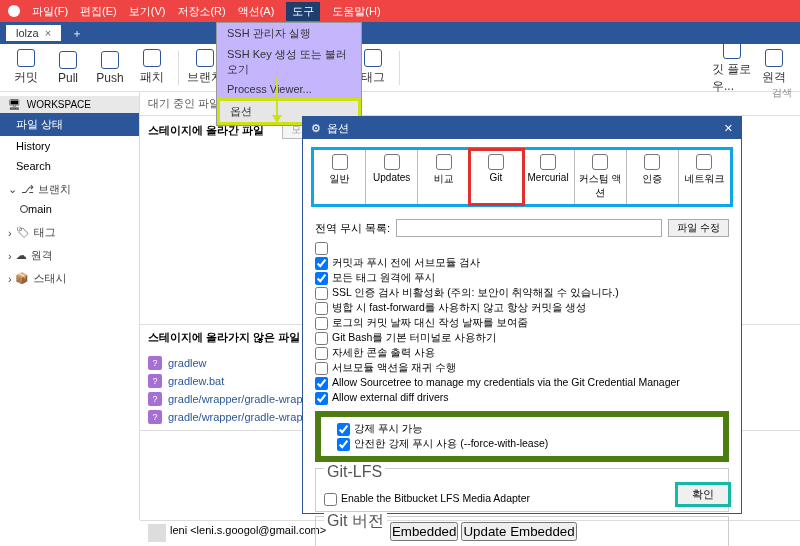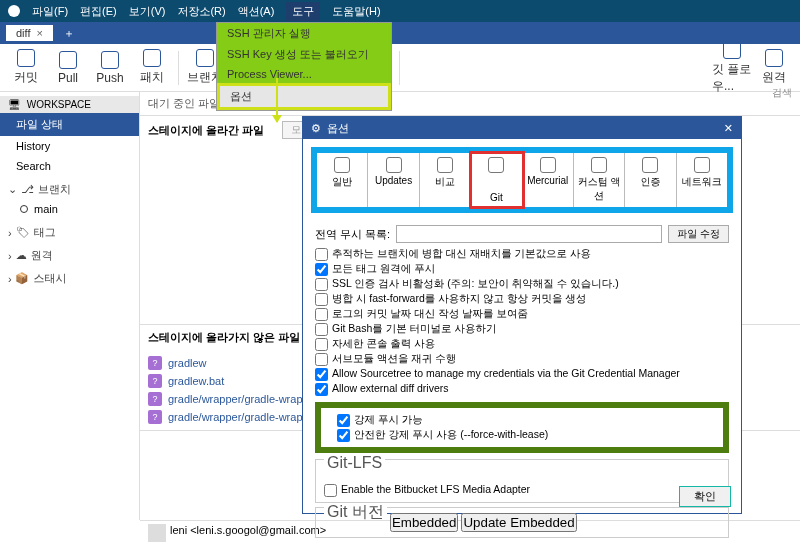--- a/index.html
+++ b/index.html
@@ -1,78 +1,78 @@
 <!DOCTYPE html>
 <html><head>
 <meta charset="utf-8">
 <style>
 * { box-sizing: border-box; margin: 0; padding: 0; font-family: "Malgun Gothic", sans-serif; }
 body { width: 800px; height: 546px; background: #fff; overflow: hidden; position: relative; font-size: 11px; }
 
-.menubar { background: #0c4a6e; color: #fff; height: 22px; display: flex; align-items: center; padding: 0 8px; gap: 12px; font-size: 11px; }
+.menubar { background: #ef4444; color: #fff; height: 22px; display: flex; align-items: center; padding: 0 8px; gap: 12px; font-size: 11px; }
 .menubar .logo { width: 12px; height: 12px; background: #fff; border-radius: 50%; }
 .menubar span { cursor: pointer; }
 .menubar .active { background: #1e3e6e; padding: 2px 6px; }
 
 .tabbar { background: #2b579a; height: 22px; display: flex; align-items: center; padding: 0 6px; color: #fff; font-size: 11px; }
 .tab { background: #fff; color: #333; padding: 2px 10px; display: flex; align-items: center; gap: 6px; }
 .tab .x { color: #666; }
 .plus { margin-left: 6px; width: 20px; height: 20px; display: flex; align-items:center; justify-content:center; cursor:pointer; }
-.menudrop { position:absolute; left:216px; top:22px; background:#84cc16; border:1px solid #999; width:176px; z-index:5; font-size:11px; color:#333; }
+.menudrop { position:absolute; left:216px; top:22px; background:#c4b5fd; border:1px solid #999; width:146px; z-index:5; font-size:11px; color:#333; }
 .menudrop div { padding:3px 10px; }
 .menudrop .hi { border:3px solid #cde018; background:#e6e6e6; }
 
 .toolbar { height: 48px; border-bottom:1px solid #ddd; display:flex; align-items:center; padding:0 6px; gap:2px; font-size:12px; color:#333; }
 .toolbtn { display:flex; flex-direction:column; align-items:center; width:40px; gap:2px; cursor:pointer; }
 .toolbtn .ico { width:18px; height:18px; border:1.5px solid #2b579a; border-radius:3px; }
 .tbsep { width:1px; height:34px; background:#ddd; margin:0 4px; }
 
 .body { display:flex; height: calc(546px - 22px - 22px - 48px - 26px); }
 .sidebar { width:140px; border-right:1px solid #ddd; padding:4px 0; font-size:11px; }
 .sidehead { background:#e8e8e8; padding:3px 8px; font-size:10px; display:flex; gap:6px; align-items:center; }
 .sideitem { padding:4px 16px; cursor:pointer; }
 .sideitem.sel { background:#2b579a; color:#fff; }
 .sidegroup { padding:6px 8px 2px; display:flex; gap:4px; align-items:center; color:#444; }
-.branch { padding:4px 20px; display:flex; gap:6px; align-items:center; }
+.branch { padding:4px 20px; display:flex; align-items:center; }
 .dot { width:8px; height:8px; border:1.5px solid #333; border-radius:50%; }
 
 .main { flex:1; display:flex; flex-direction:column; }
 .pendingbar { padding:4px 8px; border-bottom:1px solid #ddd; display:flex; gap:8px; font-size:11px; color:#555; }
 .stagesec { border-bottom:1px solid #ddd; }
 .stagehdr { padding:5px 8px; font-weight:bold; display:flex; gap:18px; align-items:center; font-size:11px; }
 .stagebtn { border:1px solid #bbb; background:#f5f5f5; padding:1px 8px; font-size:10px; font-weight:normal; color:#999; }
 .filelist { padding:4px 8px; font-size:11px; color:#2b579a; }
 .filerow { display:flex; gap:6px; align-items:center; padding:2px 0; }
 .ficon { width:14px; height:14px; background:#a56fd4; border-radius:2px; color:#fff; font-size:9px; text-align:center; line-height:14px; }
 
 .footer { height:26px; border-top:1px solid #ddd; display:flex; align-items:flex-start; padding:3px 8px; gap:4px; font-size:11px; position:absolute; bottom:0; left:140px; right:0; background:#fff; }
 .avatar { width:18px; height:18px; background:#ddd; }
 
 .searchbar { position:absolute; right:8px; top:86px; font-size:10px; color:#888; }
 
 
 .dialog { position:absolute; left:302px; top:116px; width:440px; height:398px; background:#fff; border:1px solid #2b579a; z-index:10; font-size:11px; }
 .dlgtitle { background:#2b579a; color:#fff; height:22px; display:flex; align-items:center; padding:0 8px; justify-content:space-between; }
 .dlgtitle .l { display:flex; gap:6px; align-items:center; }
-.dlgtabs { display:flex; border:6px solid #0ea5e9; margin:8px; }
+.dlgtabs { display:flex; border:3px solid #0ea5e9; margin:8px; }
 .dlgtab { flex:1; text-align:center; padding:4px 0; border-right:1px solid #bbb; display:flex; flex-direction:column; align-items:center; gap:2px; cursor:pointer; font-size:10px; }
 .dlgtab:last-child { border-right:none; }
 .dlgtab .tico { width:16px; height:16px; border:1px solid #777; border-radius:3px; }
-.dlgtab.sel { outline:3px solid #e03030; outline-offset:-1px;justify-content:space-between; }
+.dlgtab.sel { outline:3px solid #e03030; outline-offset:-1px; }
 .dlgbody { padding:0 12px; overflow:hidden; }
 .row { display:flex; gap:6px; align-items:center; margin:4px 0; }
 .row input[type=text] { flex:1; border:1px solid #aaa; height:18px; padding:0 4px; }
 .row button { border:1px solid #aaa; background:#f0f0f0; padding:1px 8px; font-size:10px; }
 .chkrow { display:flex; gap:4px; align-items:flex-start; margin:1px 0; font-size:10.5px; }
 .chkrow input { margin-top:1px; }
 .hibox { border:6px solid #4d7c0f; padding:4px 16px; margin:6px 0; }
 .fset { border:1px solid #ccc; margin:4px 0; padding:4px 8px; }
 .fset .leg { font-size:16px; color:#555; position:relative; top:-10px; background:#fff; padding:0 3px; }
 .dlgfoot { position:absolute; bottom:6px; right:10px; }
-.dlgfoot button { border:1px solid #14b8a6; background:#f0f0f0; padding:2px 14px; font-size:11px; }
+.dlgfoot button { border:3px solid #14b8a6; background:#f0f0f0; padding:2px 14px; font-size:11px; }
 
 .arrow { position:absolute; left:276px; top:78px; width:2px; height:44px; background:#cde018; z-index:7; }
 .arrow::after { content:""; position:absolute; bottom:-6px; left:-4px; border:5px solid transparent; border-top:8px solid #cde018; }
 select { font-size:10px; }
 </style>
 </head>
 <body>
 
 <div class="menubar">
   <div class="logo"></div>
@@ -88,21 +88,21 @@
 <div class="menudrop">
   <div>SSH 관리자 실행</div>
   <div>SSH Key 생성 또는 불러오기</div>
   <div>Process Viewer...</div>
   <div class="hi">옵션</div>
 </div>
 <div class="arrow"></div>
 
 <div class="tabbar">
   <div class="tab">
-    <span>diff</span>
+    <span>lolza</span>
     <span class="x">×</span>
   </div>
   <div class="plus">＋</div>
 </div>
 
 <div class="toolbar">
   <div class="toolbtn">
       <div class="ico"></div>
       <span>커밋</span>
     </div>
@@ -278,21 +278,24 @@
   </div>
   <div class="dlgbody">
     <div class="row">
       <span>전역 무시 목록:</span>
       <input type="text" style="">
       <button>파일 수정</button>
     </div>
     <div id="chks">
         <div class="chkrow">
           <input type="checkbox" style="">
-          <span>추적하는 브랜치에 병합 대신 재배치를 기본값으로 사용</span>
+        </div>
+        <div class="chkrow">
+          <input type="checkbox" checked="" style="">
+          <span>커밋과 푸시 전에 서브모듈 검사</span>
         </div>
         <div class="chkrow">
           <input type="checkbox" checked="" style="">
           <span>모든 태그 원격에 푸시</span>
         </div>
         <div class="chkrow">
           <input type="checkbox" style="">
           <span>SSL 인증 검사 비활성화 (주의: 보안이 취약해질 수 있습니다.)</span>
         </div>
         <div class="chkrow">

